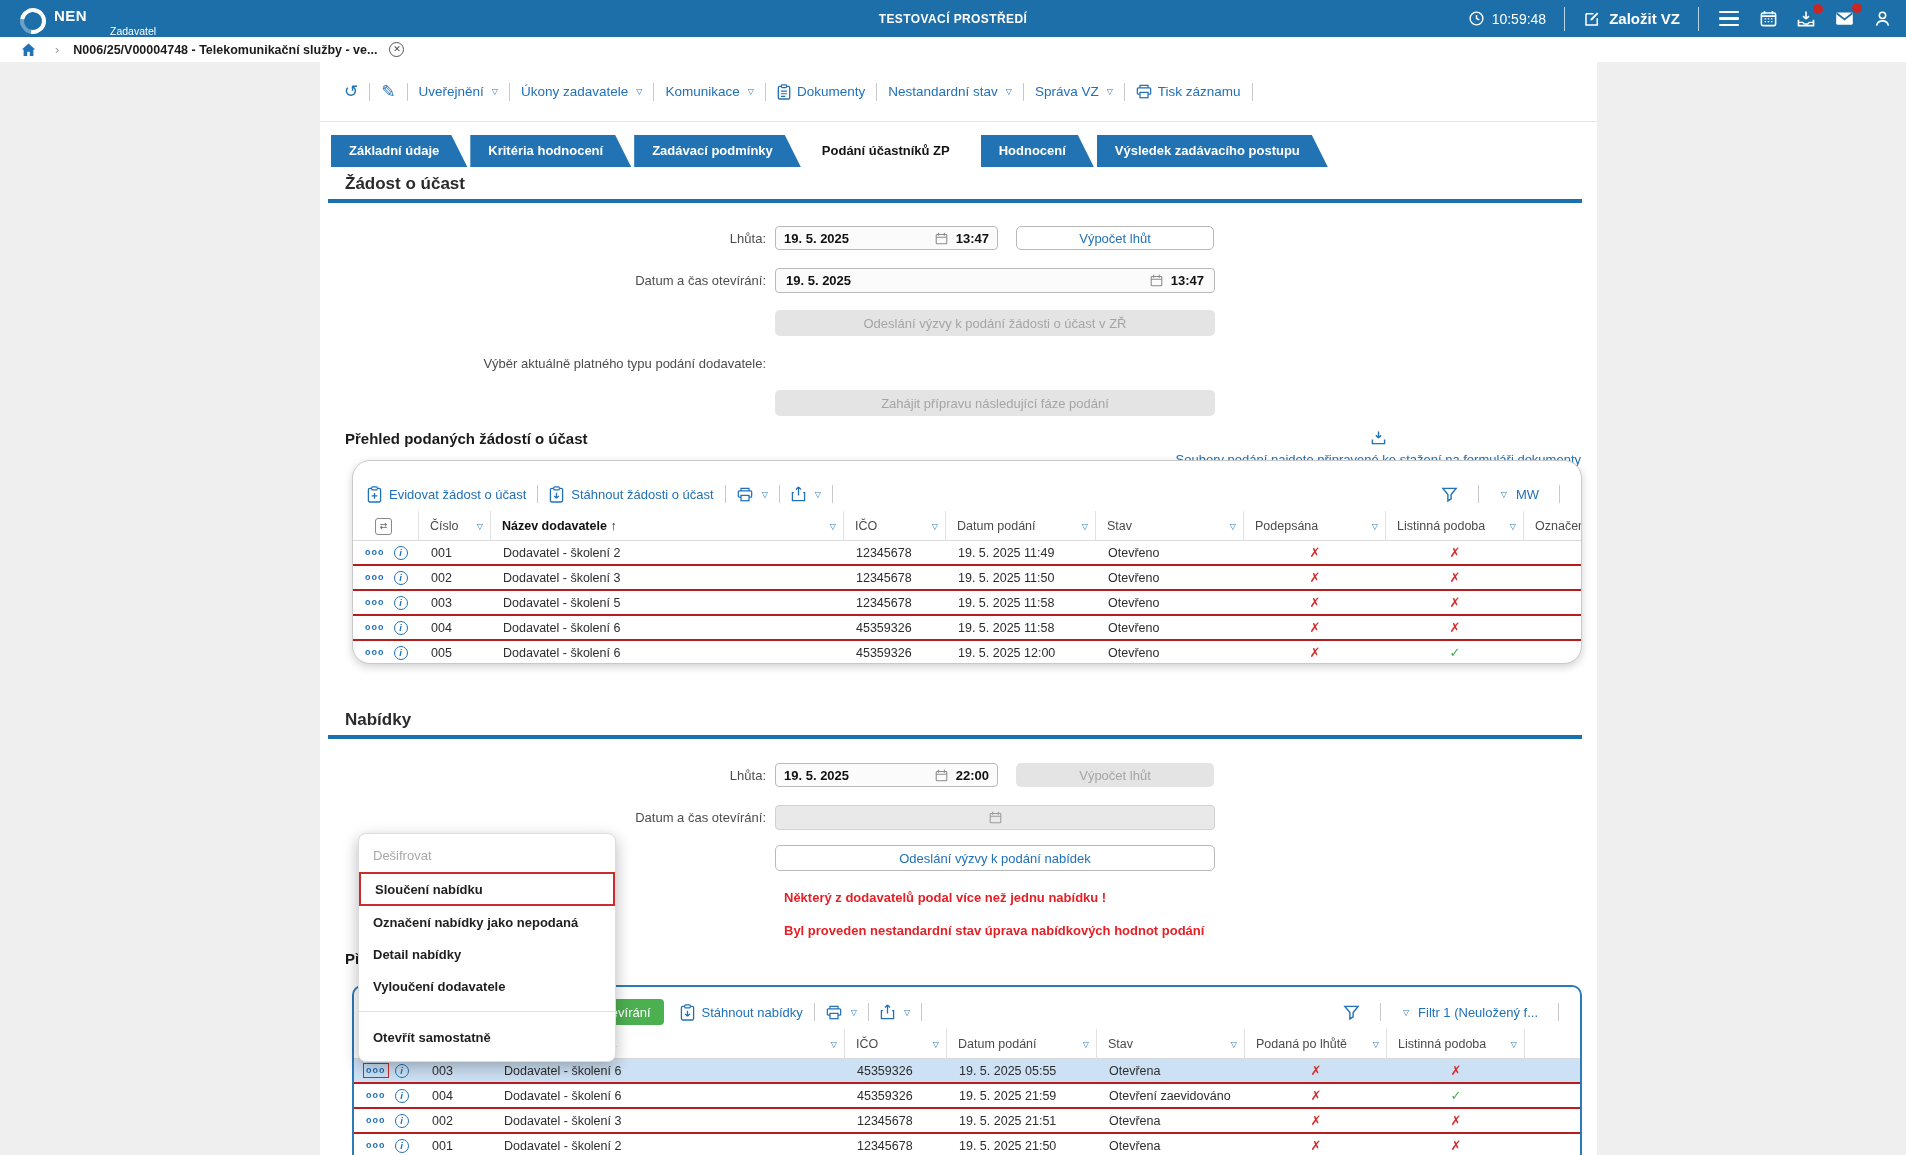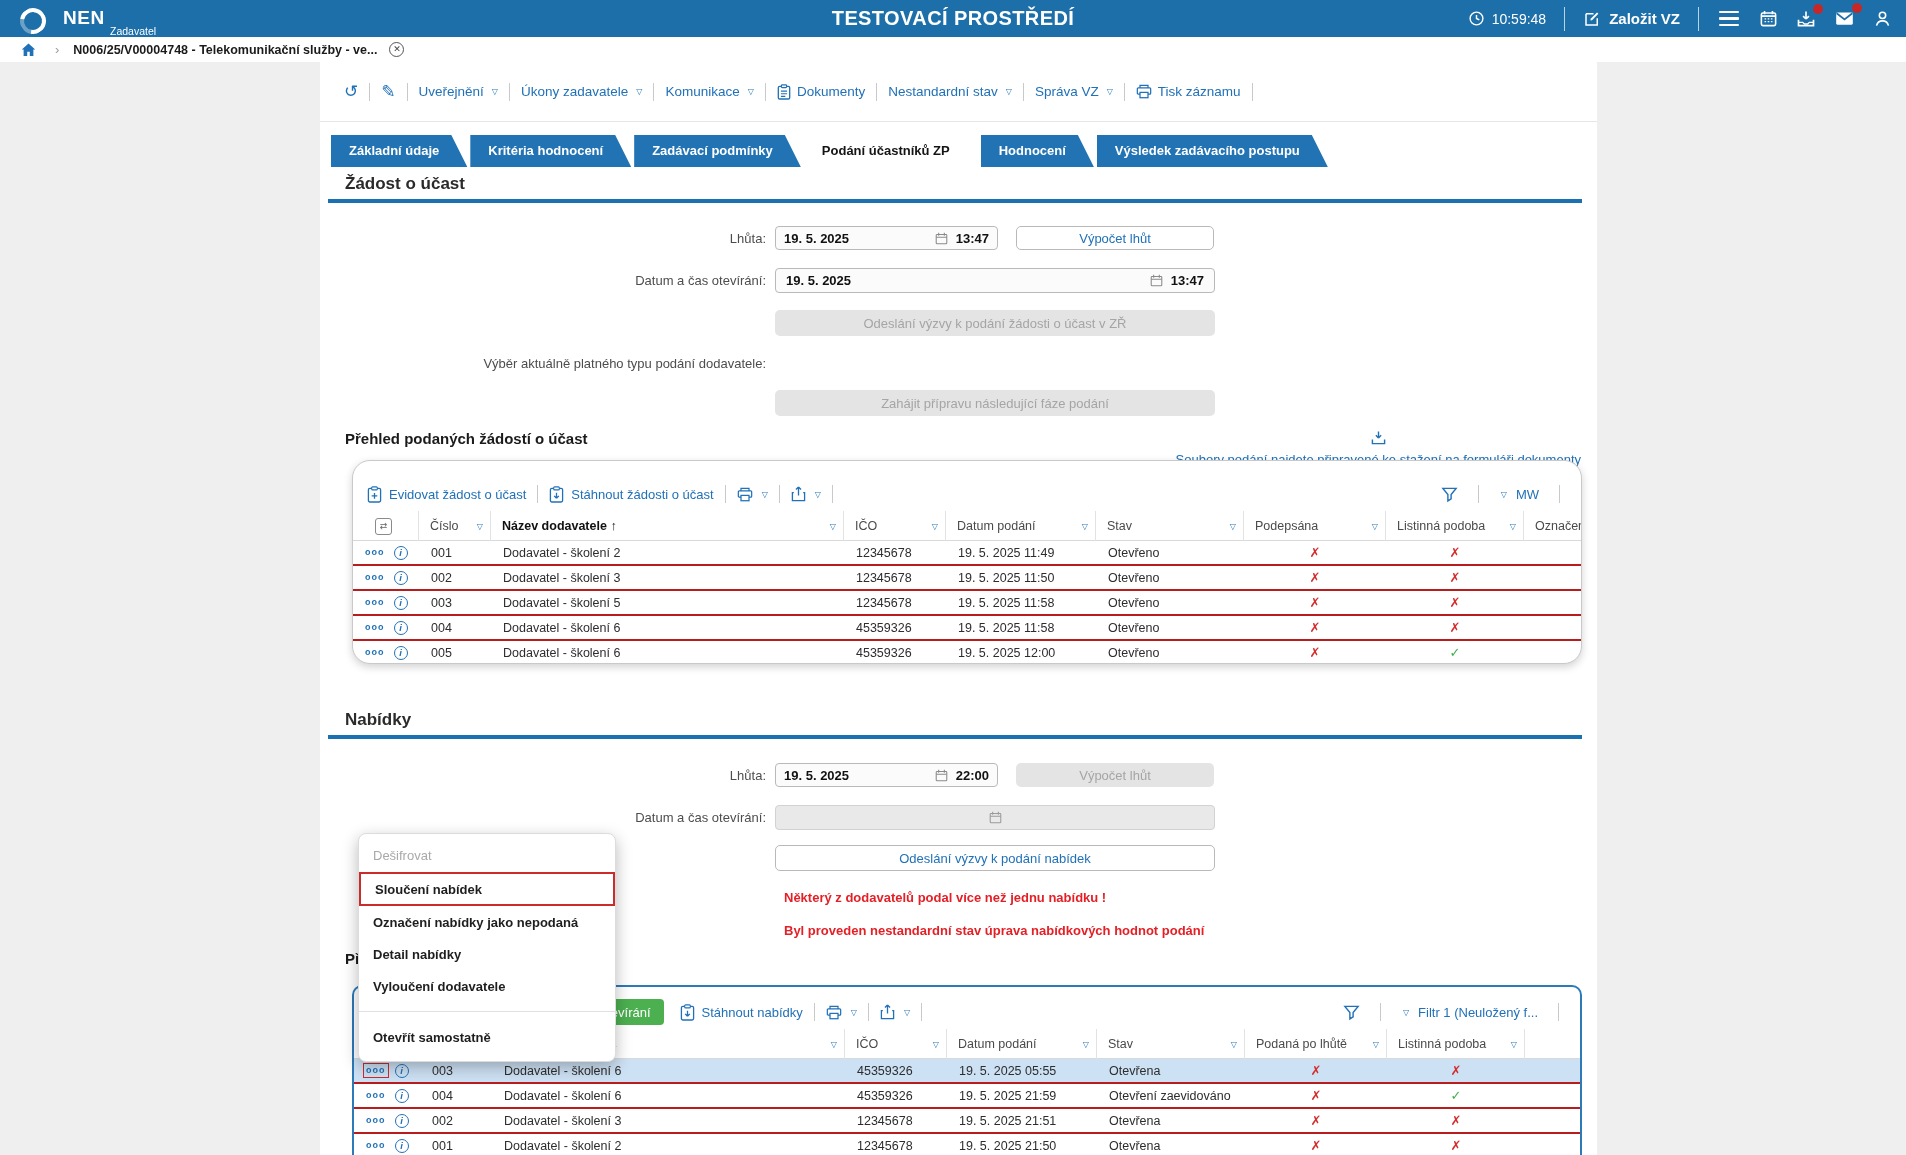--- a/index.html
+++ b/index.html
@@ -5,23 +5,23 @@
   html,body{margin:0;padding:0;width:1906px;height:1155px;overflow:hidden;
     font-family:"Liberation Sans","DejaVu Sans",sans-serif;background:#efefef;}
   *{box-sizing:border-box;}
 
   
   .topbar{position:absolute;left:0;top:0;width:1906px;height:37px;background:#1d6fa9;
     display:flex;align-items:center;color:#fff;}
   .logo-wrap{display:flex;align-items:flex-start;margin-left:20px;position:relative;}
   .logo-ring{width:26px;height:26px;border:4px solid #fff;border-radius:50%;
     border-left-color:rgba(255,255,255,.35);transform:rotate(-35deg);margin-top:4px;}
-  .logo-text{font-size:19px;font-weight:bold;letter-spacing:.5px;margin-left:17px;margin-top:3px;}
+  .logo-text{font-size:15px;font-weight:bold;letter-spacing:.5px;margin-left:8px;margin-top:3px;}
   .logo-sub{position:absolute;left:90px;top:21px;font-size:10.5px;font-weight:normal;}
-  .env-title{position:absolute;left:0;right:0;text-align:center;font-size:20px;font-weight:bold;letter-spacing:.4px;}
+  .env-title{position:absolute;left:0;right:0;text-align:center;font-size:12px;font-weight:bold;letter-spacing:.4px;}
   .top-right{position:absolute;right:14px;top:0;height:37px;display:flex;align-items:center;gap:18px;}
   .tr-sep{width:1px;height:24px;background:rgba(255,255,255,.7);}
   .clock-wrap{display:flex;align-items:center;gap:7px;font-size:14px;}
   .create-vz{display:flex;align-items:center;gap:8px;font-size:15px;font-weight:bold;cursor:pointer;}
   .burger{display:flex;flex-direction:column;gap:4px;cursor:pointer;padding:2px;}
   .burger div{width:20px;height:2.5px;background:#fff;border-radius:1px;}
   .icon-btn{position:relative;display:flex;align-items:center;cursor:pointer;}
   .badge{position:absolute;top:-5px;right:-7px;width:10px;height:10px;border-radius:50%;background:#c62828;}
 
   
@@ -644,19 +644,19 @@
       <span class="c cc mark bad">✗</span>
           <span></span>
     </div>
   </div>
 
 </div>
 </div>
 
 <div class="ctx">
   <div class="mi dis">Dešifrovat</div>
-  <div class="mi hot">Sloučení nabídek</div>
+  <div class="mi hot">Sloučení nabídku</div>
   <div class="mi">Označení nabídky jako nepodaná</div>
   <div class="mi">Detail nabídky</div>
   <div class="mi">Vyloučení dodavatele</div>
   <div class="msep"></div>
   <div class="mi">Otevřít samostatně</div>
 </div>
 
 </body></html>

